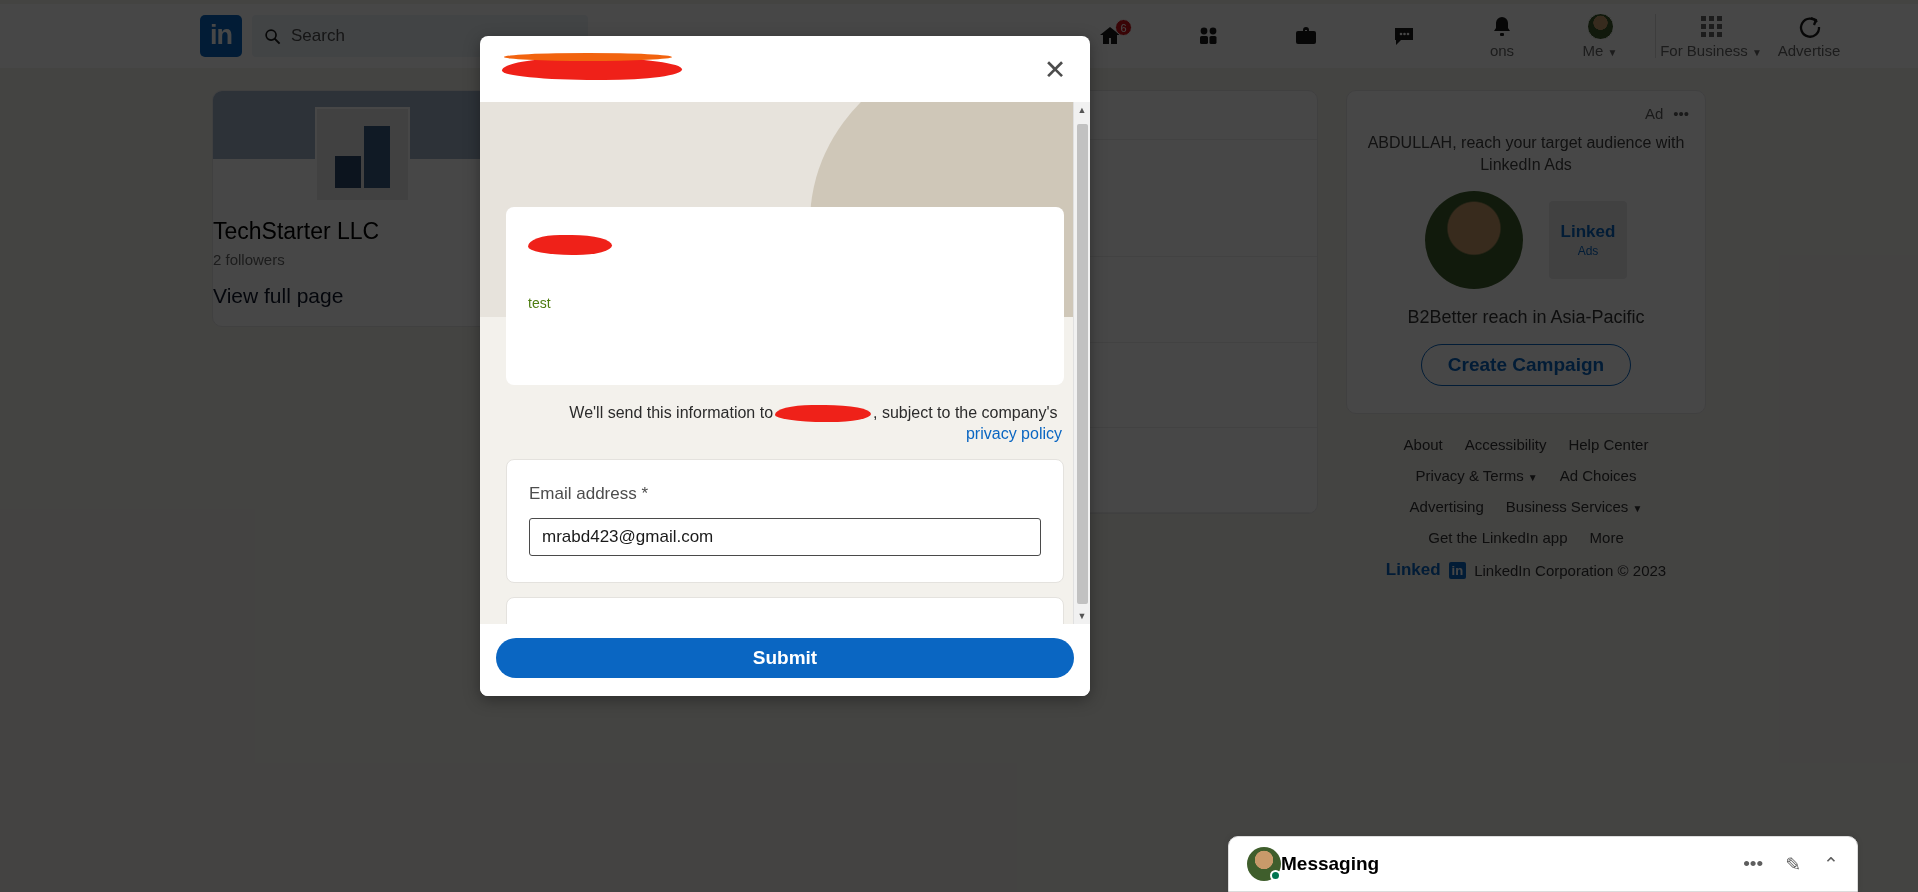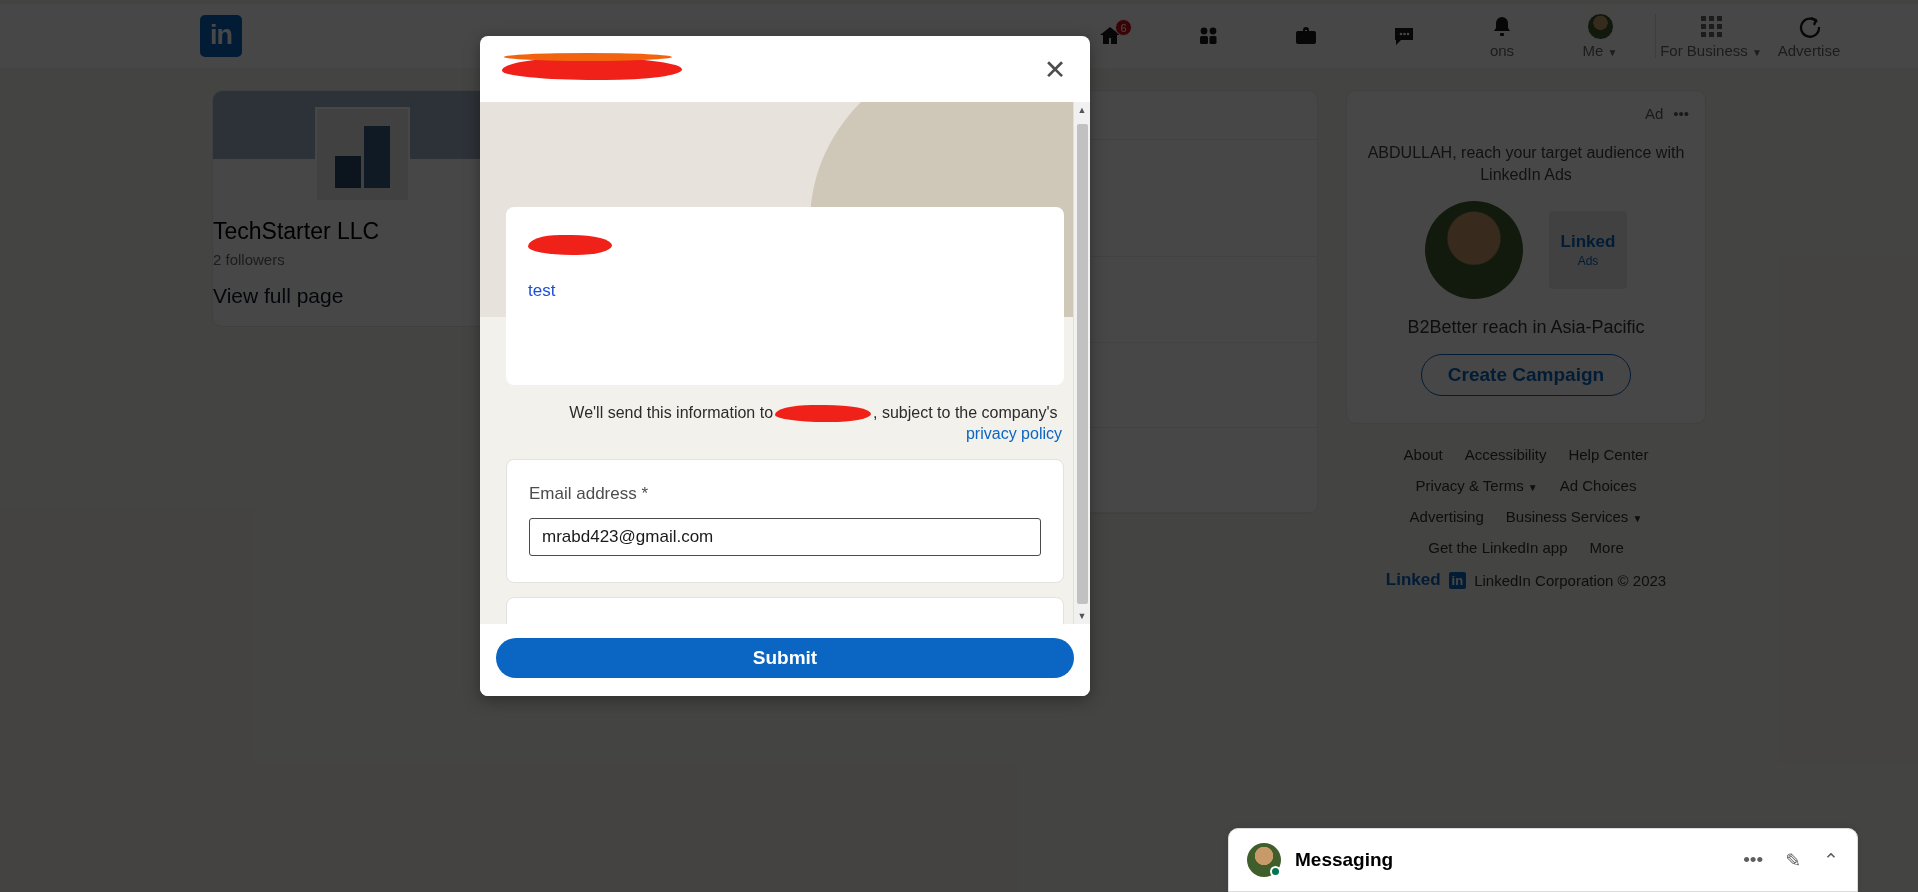--- a/index.html
+++ b/index.html
@@ -105,21 +105,21 @@
   .feed-thumb i:nth-child(1){ width:14px; height:18px; background:#33506f; }
   .feed-thumb i:nth-child(2){ width:14px; height:32px; background:#44periodic; }
   .feed-text { margin-top: 14px; font-size: 16px; color: #1a1a1a; }
   .feed-title { margin-top: 10px; font-size: 17px; font-weight: bold; color: #000; }
   .feed-sub { margin-top: 6px; font-size: 15px; color: #5e5e5e; }
 
   
   .ad-card { padding: 14px 16px 20px; text-align: center; }
   .ad-top { display: flex; justify-content: flex-end; align-items: center; gap: 10px;
             font-size: 15px; color: #5e5e5e; }
-  .ad-headline { margin-top: 20px; font-size: 16px; color: #404040; line-height: 1.35; }
+  .ad-headline { margin-top: 10px; font-size: 16px; color: #404040; line-height: 1.35; }
   .ad-imgs { margin-top: 16px; display: flex; justify-content: center; align-items: center; gap: 26px; }
   .ad-avatar {
     width: 98px; height: 98px; border-radius: 50%;
     background: radial-gradient(circle at 50% 38%, #c89a6a 0 33%, #3f5e2c 35% 100%);
   }
   .ad-logo {
     width: 78px; height: 78px; background: #e9e9ea; border-radius: 4px;
     display: flex; flex-direction: column; align-items: center; justify-content: center; gap: 2px;
   }
   .ad-logo .t1 { color: #0a66c2; font-weight: bold; font-size: 17px; }
@@ -171,21 +171,21 @@
   .modal-banner::after {
     content: ""; position: absolute; left: 330px; top: -60px;
     width: 400px; height: 360px; border-radius: 50%;
     background: #cfc7b8;
   }
   .form-card {
     background: #fff; border-radius: 8px;
     margin: -110px 26px 0; position: relative;
     padding: 28px 22px 22px; min-height: 178px;
   }
-  .form-card .test-text { margin-top: 22px; font-size: 17px; color: #1d4ed8; }
+  .form-card .test-text { margin-top: 36px; font-size: 14px; color: #4d7c0f; }
   .consent {
     padding: 18px 28px 0; font-size: 16px; color: #2b2b2b; line-height: 1.3;
     display: flex; align-items: center; flex-wrap: wrap; gap: 0; justify-content: flex-end;
   }
   .consent a { color: #0a66c2; text-decoration: none; }
   .field-card {
     background: #fff; border: 1px solid #e4e2de; border-radius: 8px;
     margin: 14px 26px 0; padding: 24px 22px 26px;
   }
   .field-label { font-size: 17px; color: #4d4d4d; margin-bottom: 14px; }
@@ -227,23 +227,23 @@
   }
   .submit-btn {
     width: 100%; height: 40px; background: #0a66c2; color: #fff;
     border: none; border-radius: 22px; font-size: 19px; font-weight: bold;
     font-family: "Liberation Sans", sans-serif;
   }
 
   
   .msg-bar {
     position: absolute; z-index: 120; right: 60px; bottom: 0;
-    width: 630px; height: 64px; background: #fff;
+    width: 630px; height: 56px; background: #fff;
     border: 1px solid #dcdcdc; border-radius: 10px 10px 0 0;
-    display: flex; align-items: center; padding: 0 18px; gap: 14px;
+    display: flex; align-items: center; padding: 0 18px; gap: 0;
     box-shadow: 0 -1px 6px rgba(0,0,0,0.08);
   }
   .msg-avatar {
     width: 34px; height: 34px; border-radius: 50%; position: relative;
     background: radial-gradient(circle at 50% 38%, #c89a6a 0 33%, #3f5e2c 35% 100%);
   }
   .msg-avatar .dot {
     position: absolute; right: 0; bottom: 0; width: 11px; height: 11px;
     background: #01754f; border: 2px solid #fff; border-radius: 50%;
   }
@@ -251,20 +251,27 @@
   .msg-actions { margin-left: auto; display: flex; align-items: center; gap: 22px; color: #5e5e5e; font-size: 19px; }
 </style>
 </head>
 <body>
 
 <div id="page-root">
 
   <div class="navbar">
     <div class="nav-left">
       <div class="li-logo">in</div>
+      <div class="search-box">
+        <svg width="17" height="17" viewBox="0 0 24 24">
+          <circle cx="10" cy="10" r="7" fill="none" stroke="#1a1a1a" stroke-width="2.4"></circle>
+          <line x1="15" y1="15" x2="22" y2="22" stroke="#1a1a1a" stroke-width="2.8"></line>
+        </svg>
+        <span class="ph">Search</span>
+      </div>
     </div>
 
     <div class="nav-right">
       <div class="nav-item">
         <span class="nav-icon">
           <svg width="26" height="24" viewBox="0 0 24 24">
               <path d="M12 3 2 11h3v9h6v-6h2v6h6v-9h3z" fill="#1a1a1a"></path>
             </svg>
           <span class="badge">6</span>
         </span>

